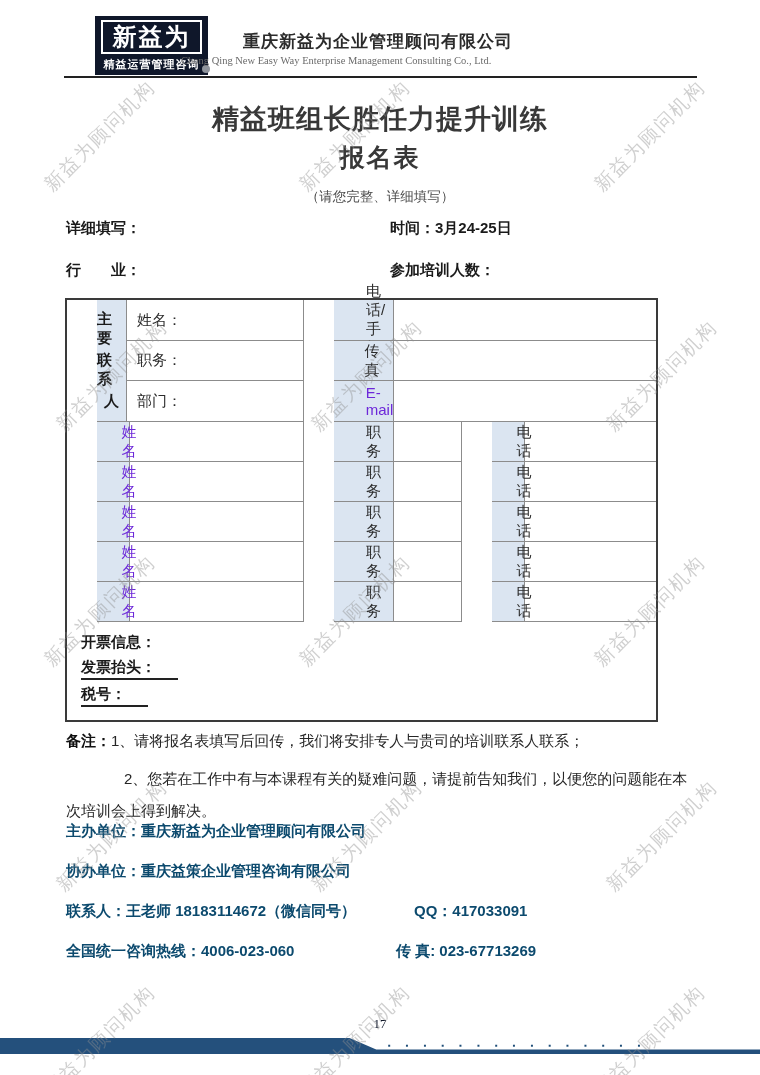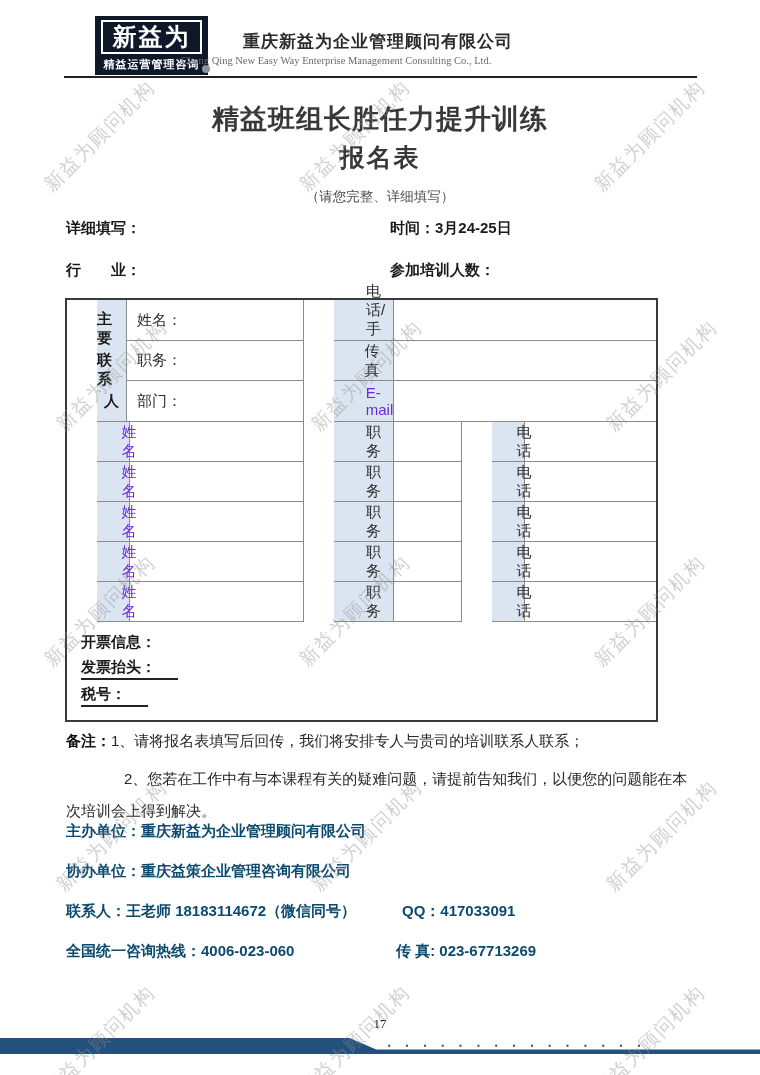--- a/index.html
+++ b/index.html
@@ -75,21 +75,21 @@
 
   
   .notes { position:absolute; left:66px; top:730px; width:634px; font-size:15px; color:#262626; }
   .notes .nline { margin-bottom:16px; line-height:22px; }
   .notes .nlabel { font-weight:700; color:#111; }
   .notes .indent { padding-left:58px; margin-bottom:10px; }
 
   
   .org { position:absolute; left:66px; top:822px; width:634px; font-size:15px; font-weight:700; color:#0c4a6e; }
   .org .oline { position:relative; height:16px; margin-bottom:24px; white-space:nowrap; }
-  .org .oright { position:absolute; left:336px; top:0; }
+  .org .oright { position:absolute; left:348px; top:0; }
 
   
   .pagenum { position:absolute; left:0; top:1016px; width:760px; text-align:center;
     font-size:13px; color:#0f172a; font-family:"Liberation Serif","DejaVu Serif",serif; }
   .footer-bar {
     position:absolute; left:0; top:1038px; width:760px; height:16px; background:#24507c;
     clip-path:polygon(0% 0%, 46% 0%, 49.5% 72%, 100% 72%, 100% 100%, 0% 100%);
   }
   .footer-glyphs {
     position:absolute; left:388px; top:1041px; width:330px; height:9px; overflow:hidden;

